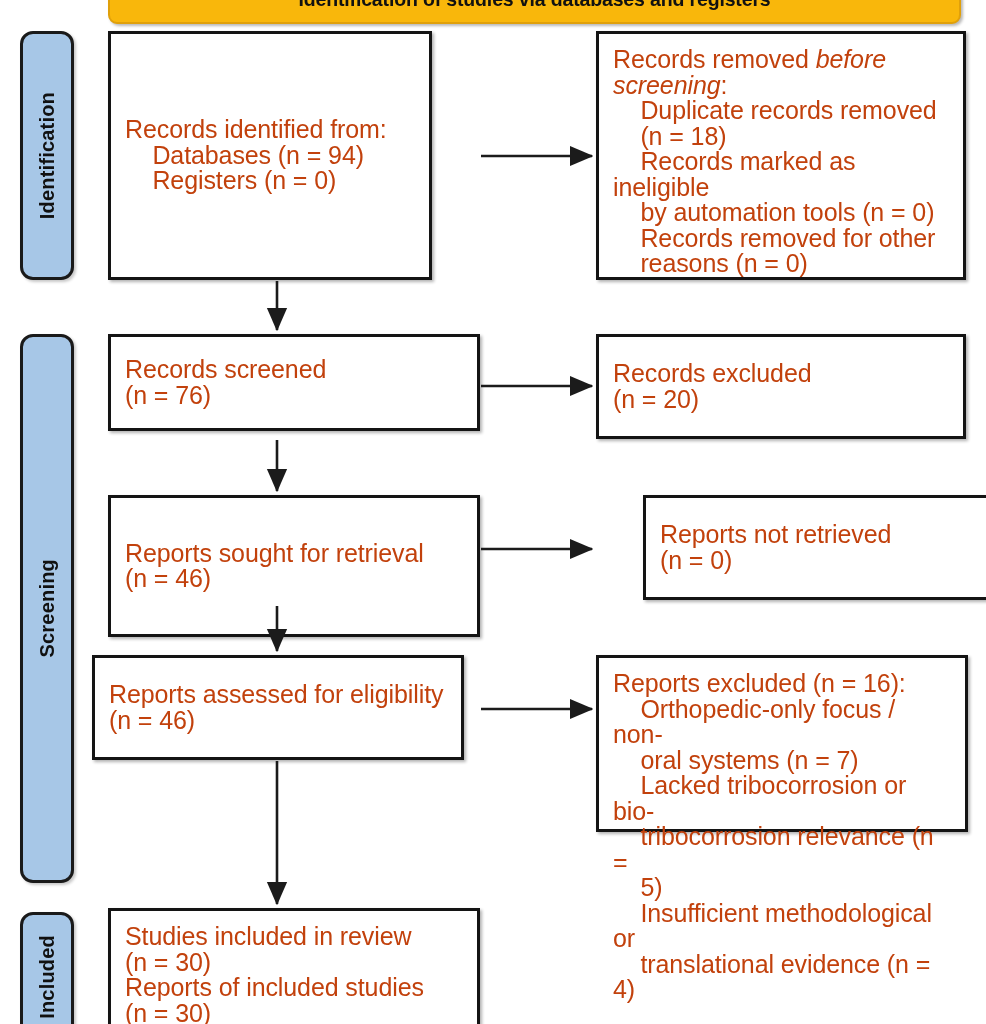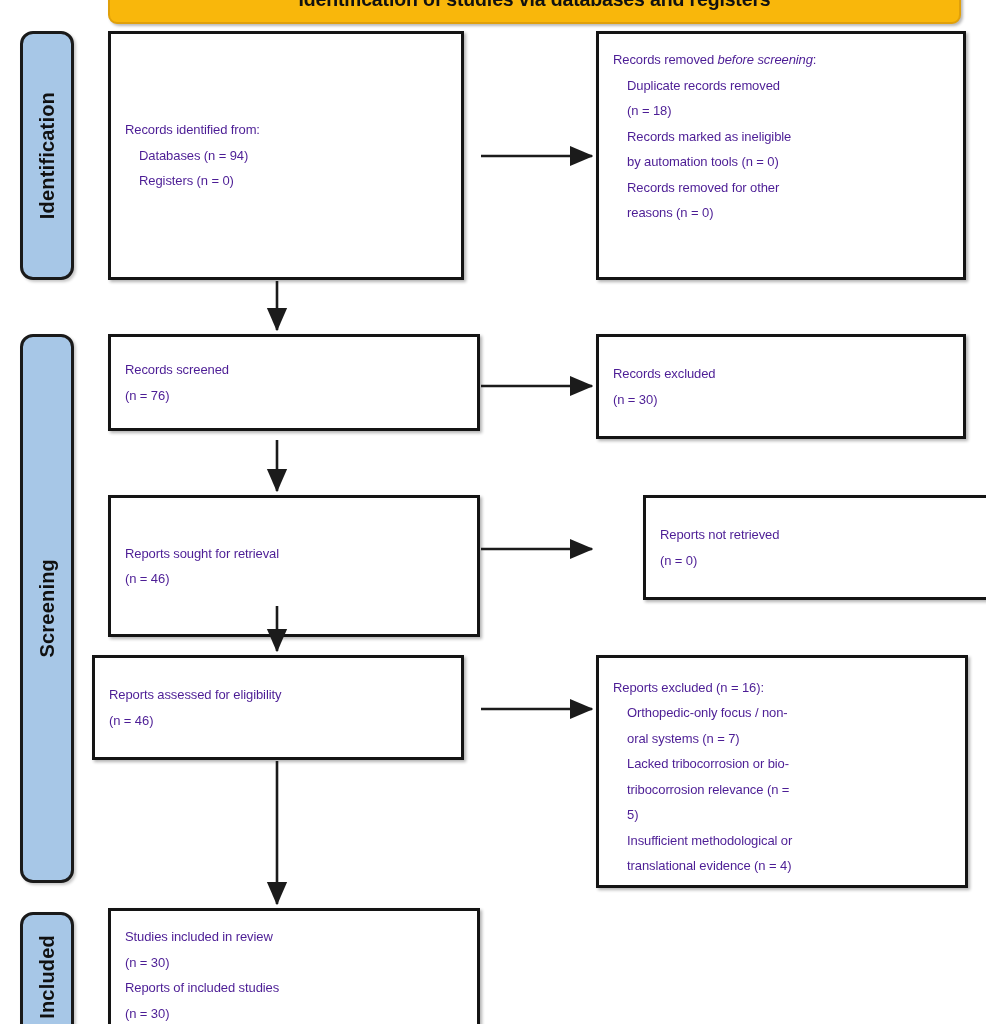--- a/index.html
+++ b/index.html
@@ -79,43 +79,43 @@
   .box {
     position: absolute;
     background: #ffffff;
     border: 3px solid #141414;
     box-sizing: border-box;
     box-shadow: 2px 2px 3px rgba(0,0,0,0.30);
     display: flex;
     align-items: center;
   }
   .box .box-text {
-    padding: 3px 14px;
-    font-size: 13px;
+    padding: 12px 14px;
+    font-size: 25px;
     line-height: 25.5px;
-    color: #4c1d95;
+    color: #c2410c;
     white-space: pre-wrap;
     letter-spacing: -0.1px;
   }
   .box.top-align { align-items: flex-start; }
   .box.top-align .box-text { padding-top: 13px; }
   .box .box-text em { font-style: italic; }
 
   
-  #box-identified      { left: 108px; top: 31px;  width: 356px; height: 249px; }
+  #box-identified      { left: 108px; top: 31px;  width: 324px; height: 249px; }
   #box-screened        { left: 108px; top: 334px; width: 372px; height: 97px; }
   #box-sought          { left: 108px; top: 495px; width: 372px; height: 142px; }
   #box-assessed        { left: 92px; top: 655px; width: 372px; height: 105px; }
   #box-included        { left: 108px; top: 908px; width: 372px; height: 134px; }
 
   
   #box-removed         { left: 596px; top: 31px;  width: 370px; height: 249px; }
   #box-excluded-screen { left: 596px; top: 334px; width: 370px; height: 105px; }
   #box-not-retrieved   { left: 596px; top: 495px; width: 370px; height: 105px; margin-left: 47px; }
-  #box-excluded-report { left: 596px; top: 655px; width: 372px; height: 233px; align-items: center; }
+  #box-excluded-report { left: 596px; top: 655px; width: 372px; height: 177px; }
 
   
   #connectors {
     position: absolute;
     left: 0;
     top: 0;
     width: 986px;
     height: 1024px;
     pointer-events: none;
   }
@@ -157,21 +157,21 @@
     reasons (n = 0)</span></div>
   </div>
 
   <div class="box" id="box-screened">
     <div class="box-text">Records screened
 (n = 76)</div>
   </div>
 
   <div class="box" id="box-excluded-screen">
     <div class="box-text">Records excluded
-(n = 30)</div>
+(n = 20)</div>
   </div>
 
   <div class="box" id="box-sought">
     <div class="box-text">Reports sought for retrieval
 (n = 46)</div>
   </div>
 
   <div class="box" id="box-not-retrieved">
     <div class="box-text">Reports not retrieved
 (n = 0)</div>

